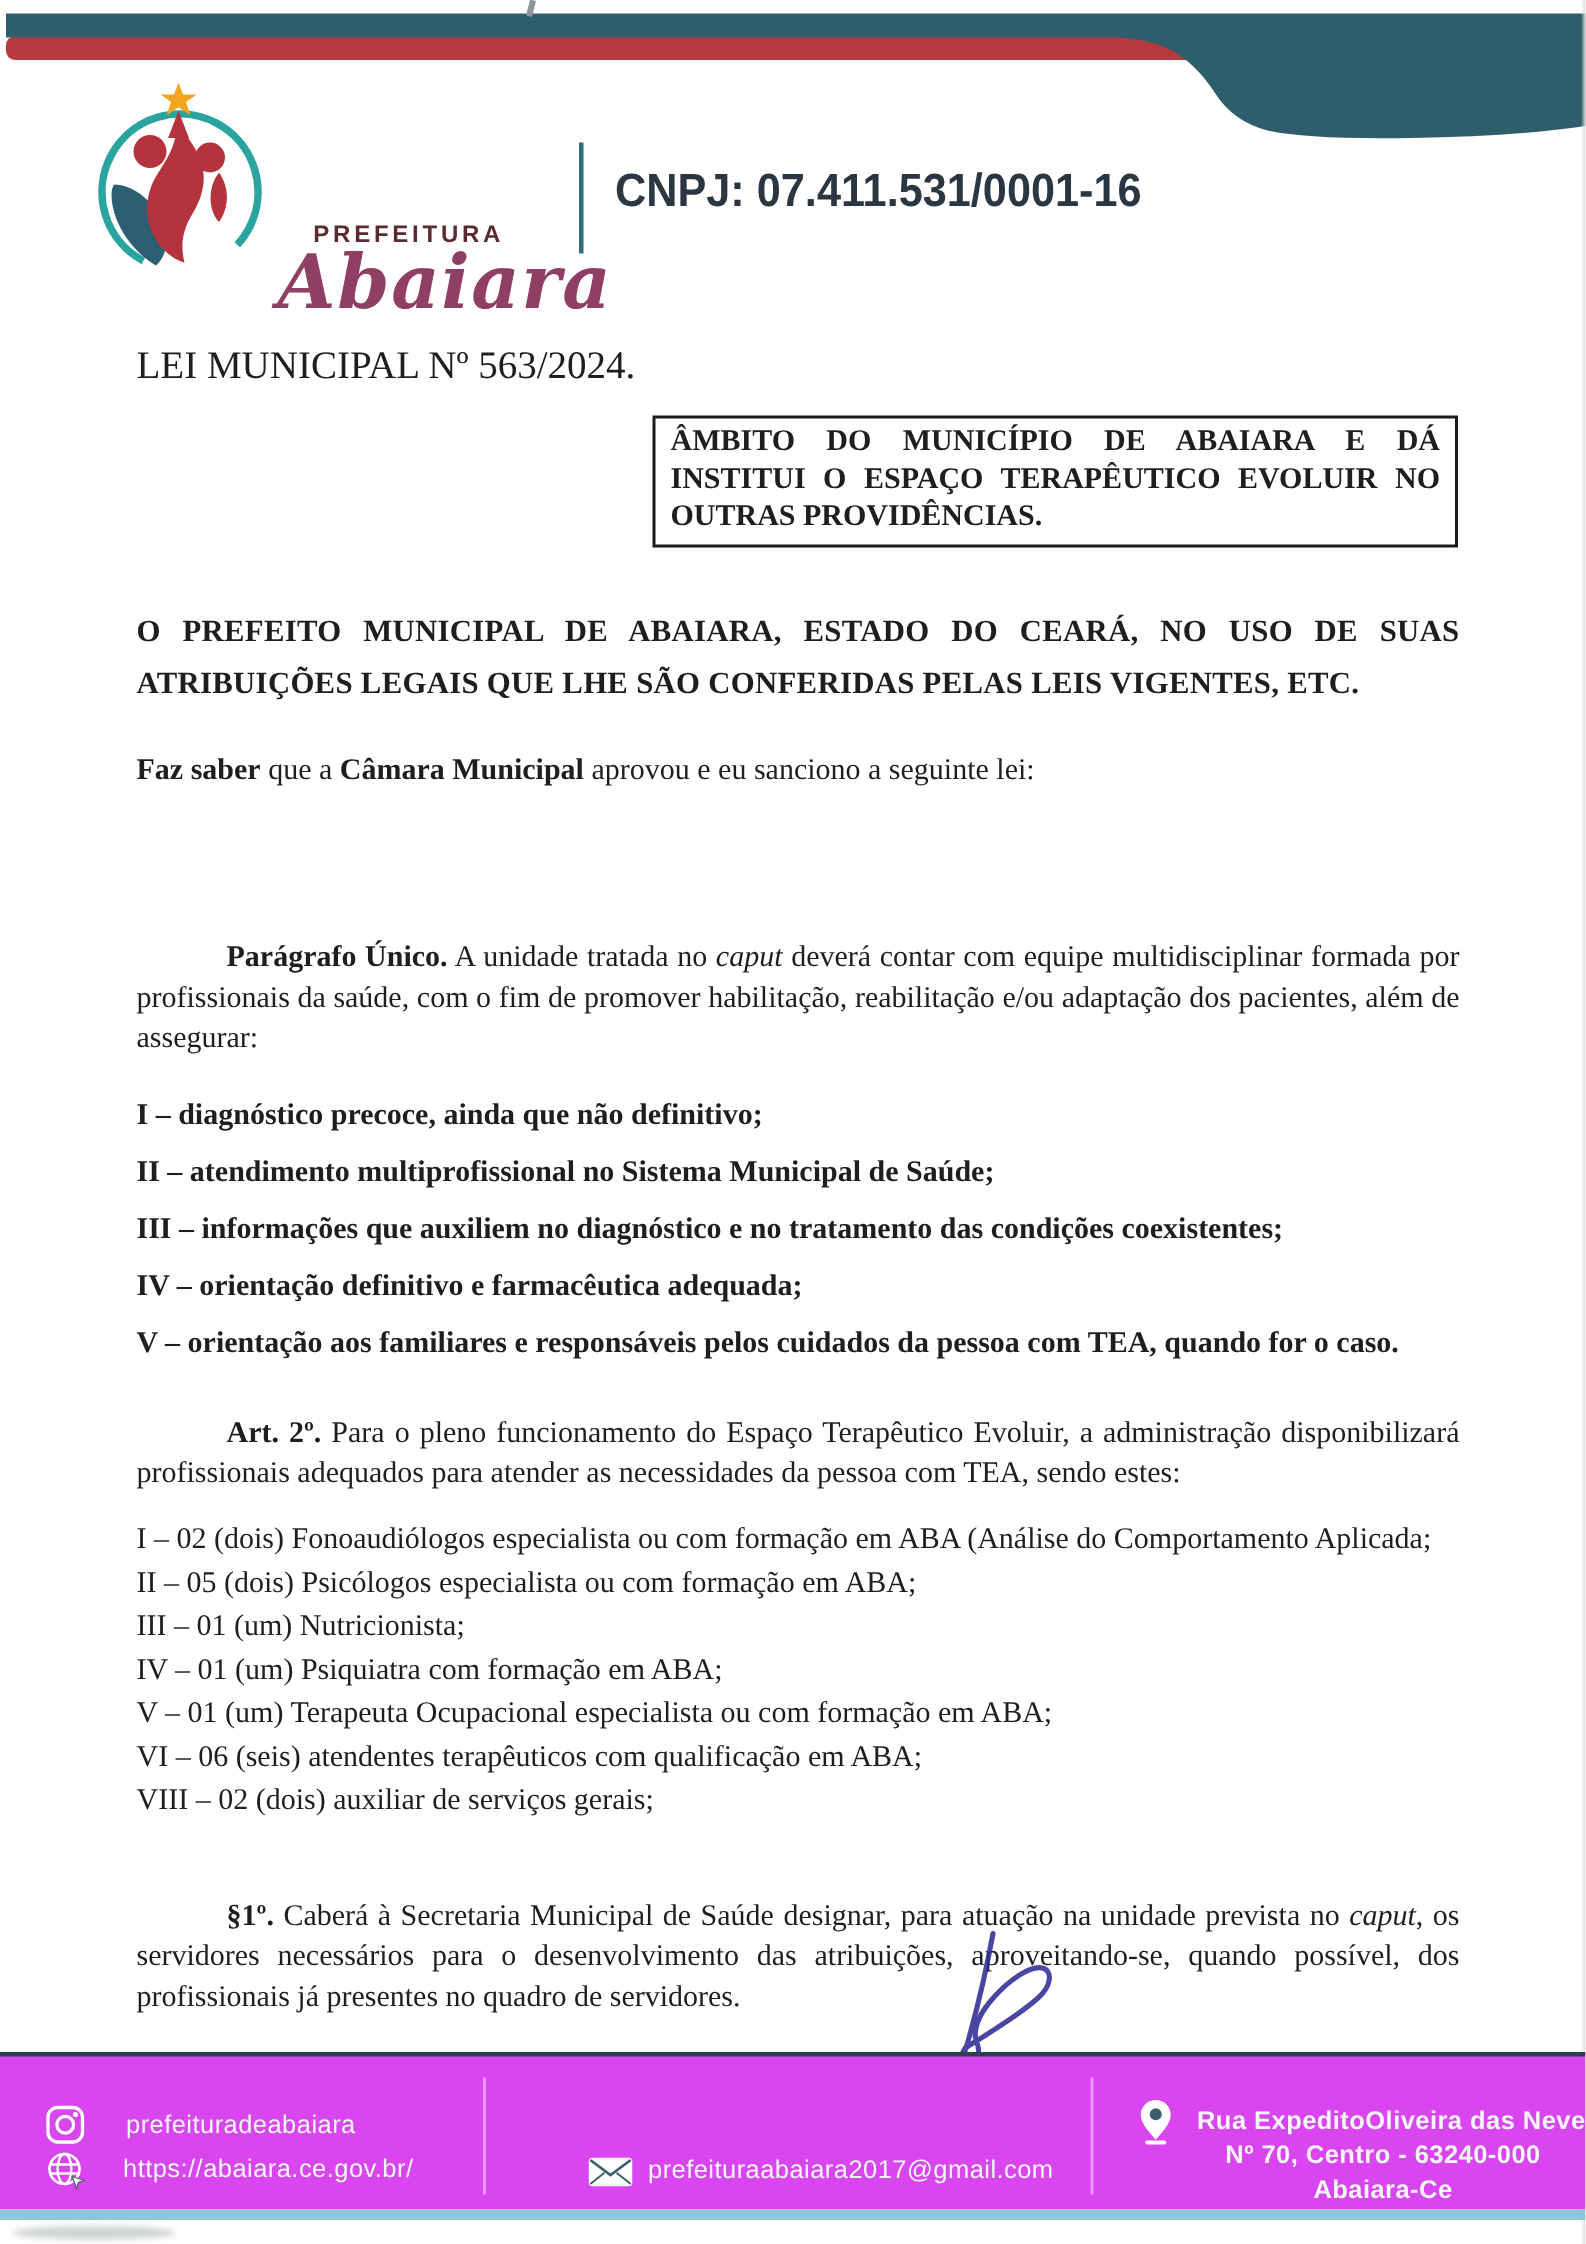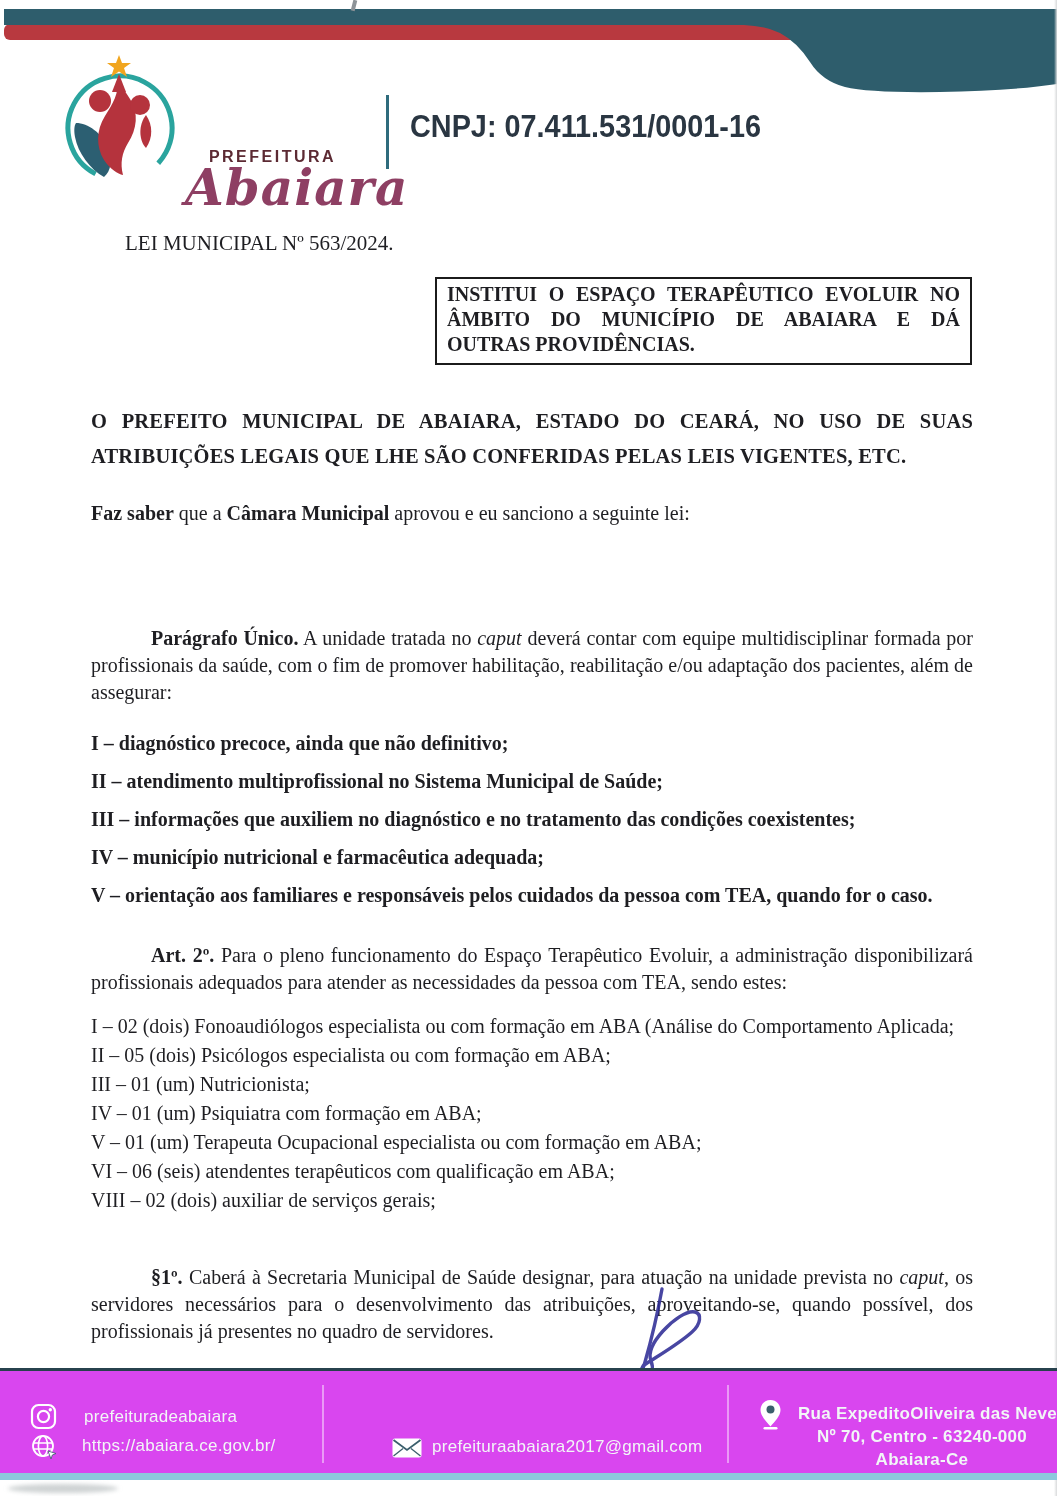--- a/index.html
+++ b/index.html
@@ -18,21 +18,21 @@
   .brand{position:absolute;left:185px;top:104px;width:175px;text-align:center;margin-top:44px;}
   .brand-top{font-family:"Liberation Sans",sans-serif;font-weight:bold;font-size:16px;letter-spacing:2.5px;color:#5c2a33;}
   .brand-name{font-family:"DejaVu Serif",serif;font-style:italic;font-weight:bold;font-size:50px;color:#8e3f63;line-height:44px;letter-spacing:1px;}
   .hdr-divider{position:absolute;left:386px;top:95px;width:3px;height:74px;background:#2e6b7c;}
   .cnpj{position:absolute;left:410px;top:109px;font-family:"Liberation Sans",sans-serif;
     font-weight:600;font-size:31px;color:#2a3642;transform:scaleX(.93);transform-origin:left center;white-space:nowrap;}
   
   .blk{position:absolute;left:91px;width:882px;font-size:20px;line-height:27px;}
   .just{text-align:justify;}
   .indent{text-indent:60px;}
-  .law-number{top:230px;font-size:21px;margin-left:34px;}
+  .law-number{top:230px;font-size:26px;}
   .ementa-box{position:absolute;left:435px;top:277px;width:537px;box-sizing:border-box;
     border:2px solid #1b1b1b;padding:3px 10px 6px;font-weight:bold;font-size:20px;line-height:25px;}
   .ementa-line{display:block;text-align:justify;text-align-last:justify;}
   .ementa-line.last{text-align-last:left;}
   .preamble{top:404px;font-weight:bold;font-size:20.5px;line-height:35px;letter-spacing:.2px;}
   .faz{top:500px;}
   .art1{top:552px;}
   .pu{top:625px;}
   .items1{top:730px;}
   .items1 .item{line-height:27px;margin-bottom:11px;font-weight:bold;}
@@ -78,37 +78,37 @@
   <div class="brand">
     <div class="brand-top">PREFEITURA</div>
     <div class="brand-name">Abaiara</div>
   </div>
   <div class="hdr-divider"></div>
   <div class="cnpj">CNPJ:  07.411.531/0001-16</div>
 
   <div class="blk law-number">LEI MUNICIPAL Nº 563/2024.</div>
 
   <div class="ementa-box">
+    <span class="ementa-line">ÂMBITO DO MUNICÍPIO DE ABAIARA E DÁ</span>
     <span class="ementa-line">INSTITUI O ESPAÇO TERAPÊUTICO EVOLUIR NO</span>
-    <span class="ementa-line">ÂMBITO DO MUNICÍPIO DE ABAIARA E DÁ</span>
     <span class="ementa-line last">OUTRAS PROVIDÊNCIAS.</span>
   </div>
 
   <div class="blk just preamble">O PREFEITO MUNICIPAL DE ABAIARA, ESTADO DO CEARÁ, NO USO DE SUAS ATRIBUIÇÕES LEGAIS QUE LHE SÃO CONFERIDAS PELAS LEIS VIGENTES, ETC.</div>
 
   <div class="blk faz"><b>Faz saber</b><span> que a </span><b>Câmara Municipal</b><span> aprovou e eu sanciono a seguinte lei:</span></div>
 
 
   <div class="blk just indent pu"><b>Parágrafo Único.</b><span> A unidade tratada no </span><i>caput</i><span> deverá contar com equipe multidisciplinar formada por profissionais da saúde, com o fim de promover habilitação, reabilitação e/ou adaptação dos pacientes, além de assegurar:</span></div>
 
   <div class="blk items1">
     <div class="item">I – diagnóstico precoce, ainda que não definitivo;</div>
     <div class="item">II – atendimento multiprofissional no Sistema Municipal de Saúde;</div>
     <div class="item">III – informações que auxiliem no diagnóstico e no tratamento das condições coexistentes;</div>
-    <div class="item">IV – município nutricional e farmacêutica adequada;</div>
+    <div class="item">IV – orientação definitivo e farmacêutica adequada;</div>
     <div class="item">V – orientação aos familiares e responsáveis pelos cuidados da pessoa com TEA, quando for o caso.</div>
   </div>
 
   <div class="blk just indent art2"><b>Art. 2º.</b><span> Para o pleno funcionamento do Espaço Terapêutico Evoluir, a administração disponibilizará profissionais adequados para atender as necessidades da pessoa com TEA, sendo estes:</span></div>
 
   <div class="blk just items2">
     <div>I – 02 (dois) Fonoaudiólogos especialista ou com formação em ABA (Análise do Comportamento Aplicada;</div>
     <div>II – 05 (dois) Psicólogos especialista ou com formação em ABA;</div>
     <div>III – 01 (um) Nutricionista;</div>
     <div>IV – 01 (um) Psiquiatra com formação em ABA;</div>

